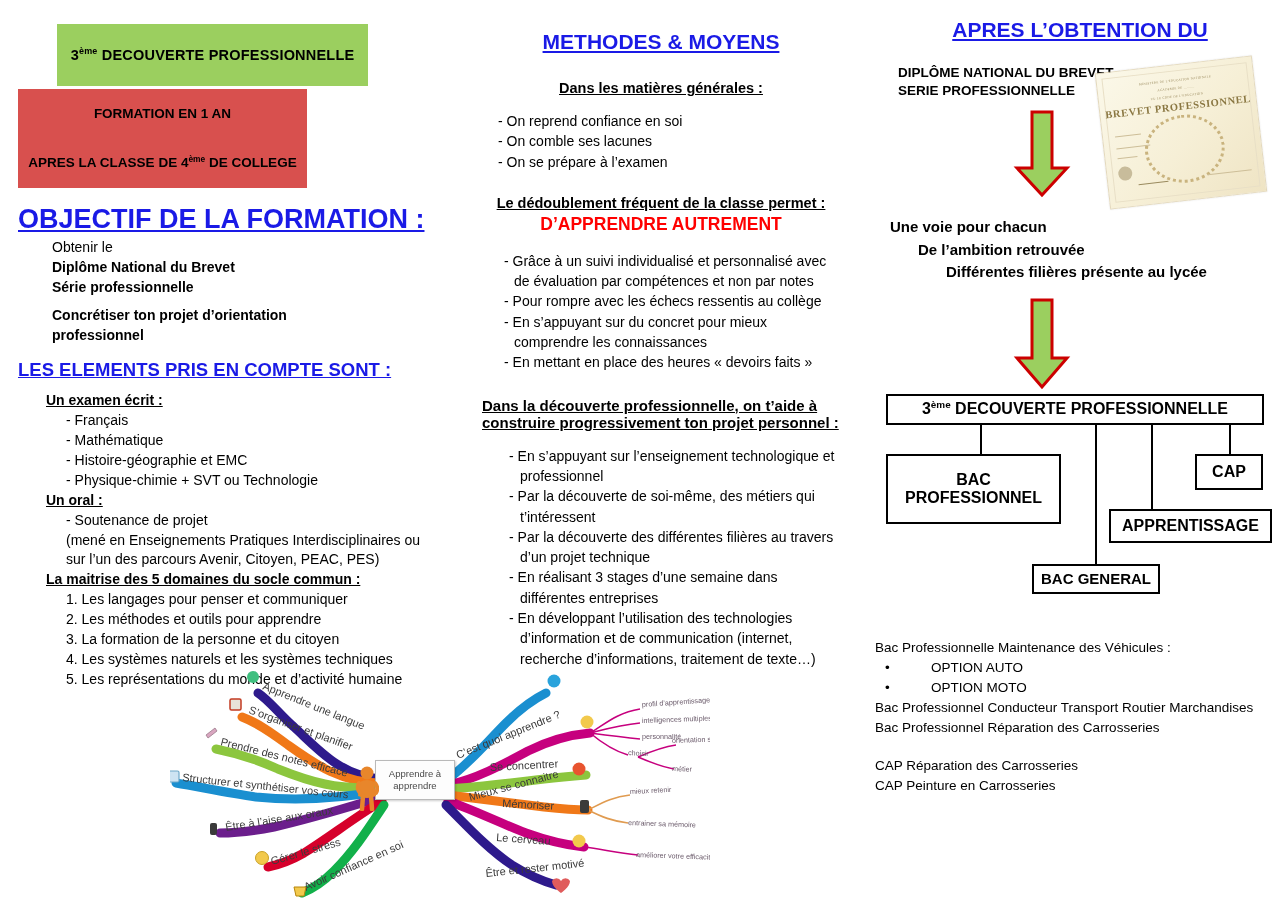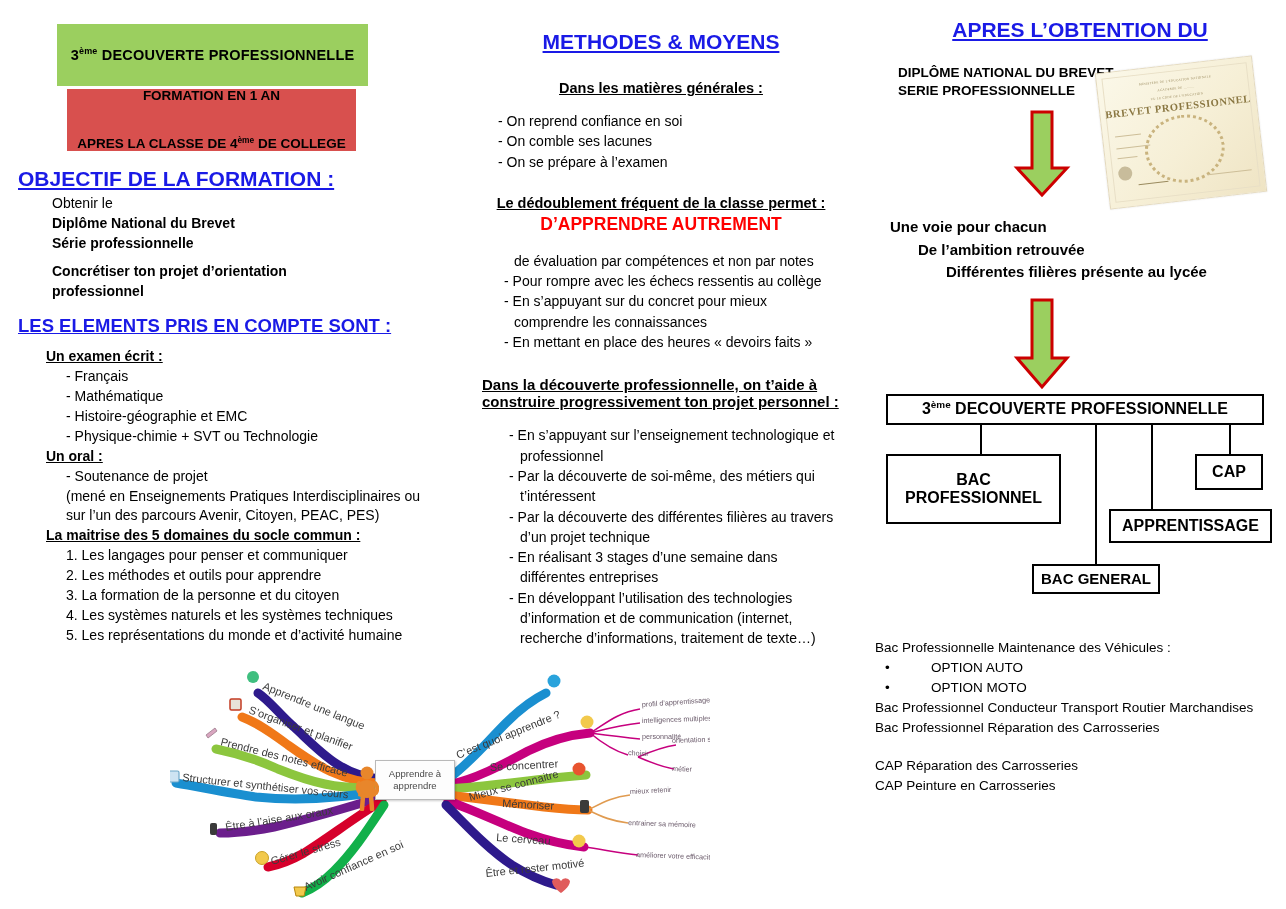--- a/index.html
+++ b/index.html
@@ -39,41 +39,40 @@
     align-items: center;
     justify-content: center;
   }
   .box-green .t {
     font-size: 14.5px;
     font-weight: bold;
     letter-spacing: .2px;
   }
   .box-red {
     width: 289px;
-    height: 62px;
+    height: 99px;
     background: #D8504E;
-    margin-left: 49px;
     margin-top: 3px;
     display: flex;
     flex-direction: column;
     align-items: center;
     justify-content: center;
     line-height: 1.35;
     gap: 30px;
   }
   .box-red .t {
     font-size: 13.5px;
     font-weight: bold;
     text-align: center;
   }
   sup.ord { font-size: .62em; vertical-align: super; line-height: 0; }
 
   .c1-title1 {
     margin-top: 16px;
-    font-size: 21px;
+    font-size: 27px;
   }
   .c1-title2 {
     margin-top: 14px;
     font-size: 18.5px;
   }
   .c1-body { font-size: 14px; line-height: 1.42; }
   .ind1 { margin-left: 34px; }
   .ind2 { margin-left: 28px; }
   .ind3 { margin-left: 48px; }
   .gap-s { height: 8px; }
@@ -302,20 +301,21 @@
   <div class="c2-list" style="margin-top:15px; margin-left:22px;">
     <div>- On reprend confiance en soi</div>
     <div>- On comble ses lacunes</div>
     <div>- On se prépare à l’examen</div>
   </div>
 
   <div class="c2-sub" style="margin-top:23px;">Le dédoublement fréquent de la classe permet :</div>
   <div class="c2-big-red" style="margin-top:3px;">D’APPRENDRE AUTREMENT</div>
 
   <div class="c2-list" style="margin-top:16px; margin-left:18px;">
+    <div class="it">- Grâce  à un suivi individualisé et personnalisé avec</div>
     <div class="it" style="text-indent:0;">de évaluation par compétences et non par notes</div>
     <div class="it">- Pour rompre avec les échecs ressentis au collège</div>
     <div class="it">- En s’appuyant sur du concret pour mieux</div>
     <div class="it" style="text-indent:0;">comprendre les connaissances</div>
     <div class="it">- En mettant en place des heures « devoirs faits »</div>
   </div>
 
   <div class="c2-sub-left" style="margin-top:24px; margin-left:6px;">
     <div>Dans la découverte  professionnelle, on t’aide à</div>
     <div>construire progressivement ton projet personnel :</div>

